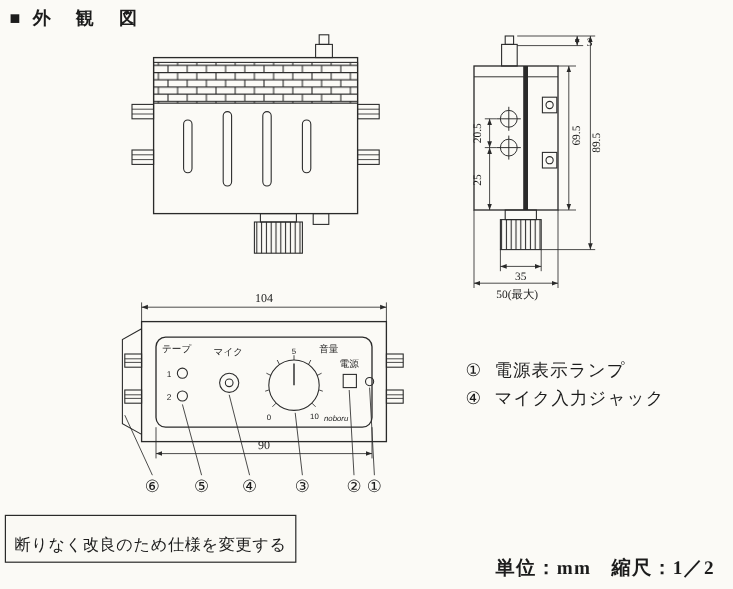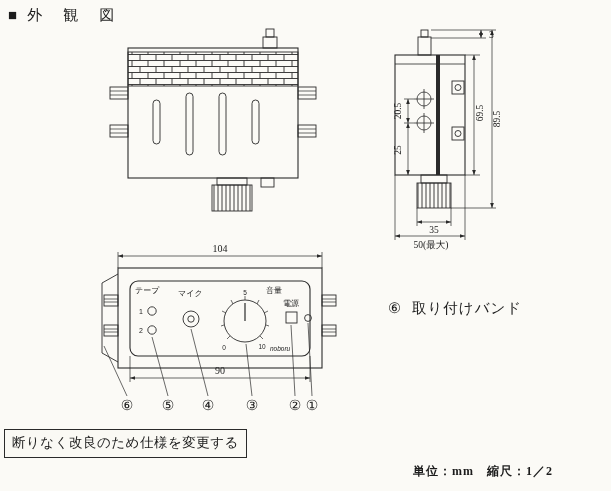--- a/index.html
+++ b/index.html
@@ -4,46 +4,46 @@
 <style>
   html,body{margin:0;padding:0;}
   body{
     width:611px;height:491px;position:relative;overflow:hidden;
     background:#fbfaf6;
     font-family:"Liberation Sans","DejaVu Sans",sans-serif;
     color:#1c1c1c;
   }
   .page-title{
     position:absolute;left:8px;top:6px;
-    font-size:15px;font-weight:normal;letter-spacing:3px;
+    font-size:15px;font-weight:bold;letter-spacing:3px;
   }
   svg.drawing{position:absolute;left:0;top:0;}
   svg text{stroke:none;fill:#1c1c1c;}
   .dim-text{font-family:"Liberation Serif","DejaVu Serif",serif;}
   .panel-label{font-family:"Liberation Sans","DejaVu Sans",sans-serif;}
   .callout-num{font-family:"Liberation Serif","DejaVu Serif",serif;}
   .legend{
     position:absolute;left:388px;top:299px;width:210px;
     font-family:"Liberation Serif","DejaVu Serif",serif;
     font-size:14.5px;
   }
   .legend-row{margin-bottom:4.5px;letter-spacing:1px;white-space:nowrap;}
   .legend-row .lnum{margin-right:10px;}
   .notice{
     position:absolute;left:4px;top:429px;
     border:1.6px solid #2a2a2a;
-    padding:3px 7px 4px 7px;
+    padding:14px 7px 4px 7px;
     font-family:"Liberation Serif","DejaVu Serif",serif;
     font-size:13.5px;line-height:1.5;letter-spacing:0.5px;
     background:#faf9f4;
   }
   .footer-note{
     position:absolute;left:413px;top:463px;
     font-family:"Liberation Serif","DejaVu Serif",serif;
-    font-size:12px;font-weight:bold;letter-spacing:1px;
+    font-size:16px;font-weight:bold;letter-spacing:1px;
   }
 </style>
 </head>
 <body>
 
 <div class="page-title">■ 外　観　図</div>
 
 <svg class="drawing" width="611" height="491" viewBox="0 0 611 491">
   <defs>
     <pattern id="ribs" width="16" height="12" patternUnits="userSpaceOnUse">
@@ -200,21 +200,24 @@
     <text class="callout-num" x="168" y="410" font-size="14" text-anchor="middle">⑤</text>
     <text class="callout-num" x="208" y="410" font-size="14" text-anchor="middle">④</text>
     <text class="callout-num" x="252" y="410" font-size="14" text-anchor="middle">③</text>
     <text class="callout-num" x="295" y="410" font-size="14" text-anchor="middle">②</text>
     <text class="callout-num" x="312" y="410" font-size="14" text-anchor="middle">①</text>
   </g>
 </svg>
 
 <div class="legend">
   <div class="legend-row">
-    <span class="lnum">⑥</span><span>取り付けバンド</span>
+    <span class="lnum">①</span><span>電源表示ランプ</span>
+  </div>
+  <div class="legend-row">
+    <span class="lnum">④</span><span>マイク入力ジャック</span>
   </div>
 </div>
 
 <div class="notice">
   <div>断りなく改良のため仕様を変更する</div>
 </div>
 
 <div class="footer-note">単位：mm　縮尺：1／2</div>
 
 </body></html>

